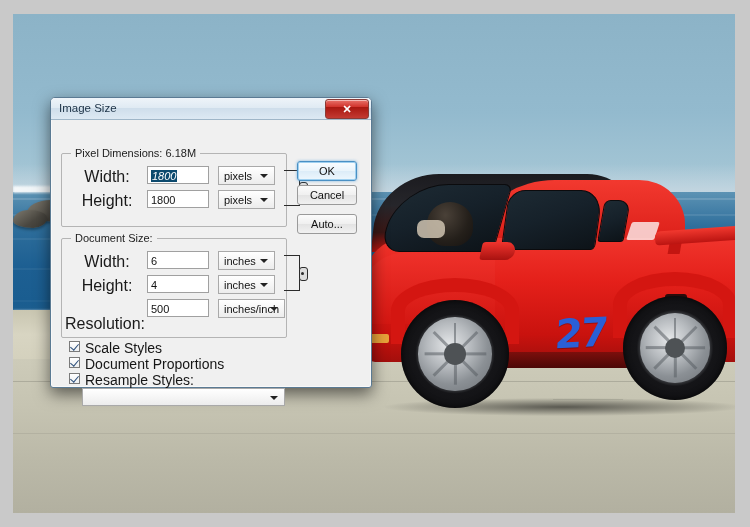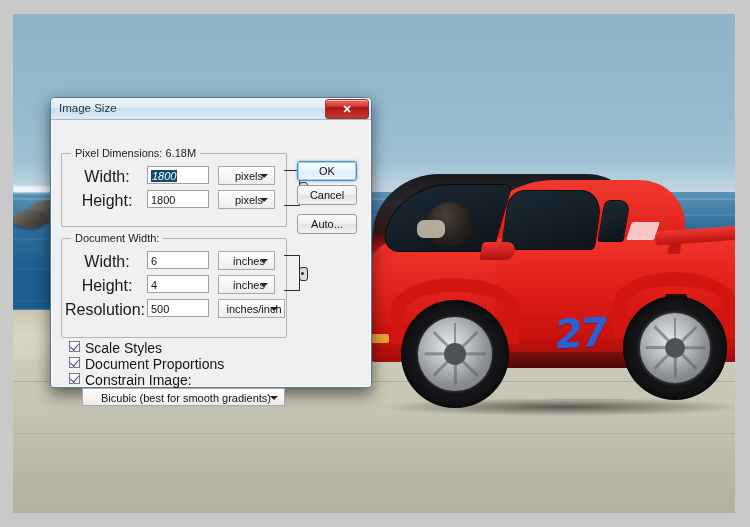--- a/index.html
+++ b/index.html
@@ -279,21 +279,20 @@
     position: absolute;
     height: 19px;
     border: 1px solid #a9a9a9;
     background: linear-gradient(180deg,#ffffff 0%, #f6f6f6 50%, #ececec 100%);
     font-size: 11px;
     line-height: 18px;
     padding-left: 5px;
     box-sizing: border-box;
     color: #111;
     cursor: pointer;
-    text-align: center;
   }
   .combo .arw {
     position: absolute; right: 6px; top: 7px;
     width: 0; height: 0;
     border-left: 4px solid transparent;
     border-right: 4px solid transparent;
     border-top: 4px solid #222;
   }
 
   .btn {
@@ -463,54 +462,54 @@
       <div class="combo" style="left:167px; top:46px; width:57px;"><span>pixels</span><span class="arw"></span></div>
 
       <div class="lbl" style="left:22px; top:72px; width:68px;">Height:</div>
       <div class="tbox" style="left:96px; top:70px;">1800</div>
       <div class="combo" style="left:167px; top:70px; width:57px;"><span>pixels</span><span class="arw"></span></div>
 
       <div class="chain" style="left:233px; top:50px; height:36px;"></div>
       <div class="chain-icon" style="left:248px; top:62px;"></div>
 
       <div class="group" id="grp-doc">
-        <div class="group-title">Document Width:</div>
+        <div class="group-title">Document Size:</div>
       </div>
 
       <div class="lbl" style="left:22px; top:133px; width:68px;">Width:</div>
       <div class="tbox" style="left:96px; top:131px;">6</div>
       <div class="combo" style="left:167px; top:131px; width:57px;"><span>inches</span><span class="arw"></span></div>
 
       <div class="lbl" style="left:22px; top:157px; width:68px;">Height:</div>
       <div class="tbox" style="left:96px; top:155px;">4</div>
       <div class="combo" style="left:167px; top:155px; width:57px;"><span>inches</span><span class="arw"></span></div>
 
-      <div class="lbl" style="left:14px; top:181px; width:76px;">Resolution:</div>
+      <div class="lbl" style="left:14px; top:195px; width:76px;">Resolution:</div>
       <div class="tbox" style="left:96px; top:179px;">500</div>
       <div class="combo" style="left:167px; top:179px; width:67px;"><span>inches/inch</span><span class="arw"></span></div>
 
       <div class="chain" style="left:233px; top:135px; height:36px;"></div>
       <div class="chain-icon" style="left:248px; top:147px;"></div>
 
       <div class="chk-row" style="left:18px; top:220px;">
         <div class="chkbox"></div>
         <div class="chk-label">Scale Styles</div>
       </div>
 
       <div class="chk-row" style="left:18px; top:236px;">
         <div class="chkbox"></div>
         <div class="chk-label">Document Proportions</div>
       </div>
 
       <div class="chk-row" style="left:18px; top:252px;">
         <div class="chkbox"></div>
-        <div class="chk-label">Constrain Image:</div>
-      </div>
-
-      <div class="combo" style="left:31px; top:268px; width:203px; height:18px;"><span>Bicubic (best for smooth gradients)</span><span class="arw"></span></div>
+        <div class="chk-label">Resample Styles:</div>
+      </div>
+
+      <div class="combo" style="left:31px; top:268px; width:203px; height:18px;"><span class="arw"></span></div>
 
       <div class="btn primary" style="left:246px; top:41px;">OK</div>
       <div class="btn" style="left:246px; top:65px;">Cancel</div>
       <div class="btn" style="left:246px; top:94px;">Auto...</div>
 
     </div>
   </div>
 </div>
 
 </body></html>

